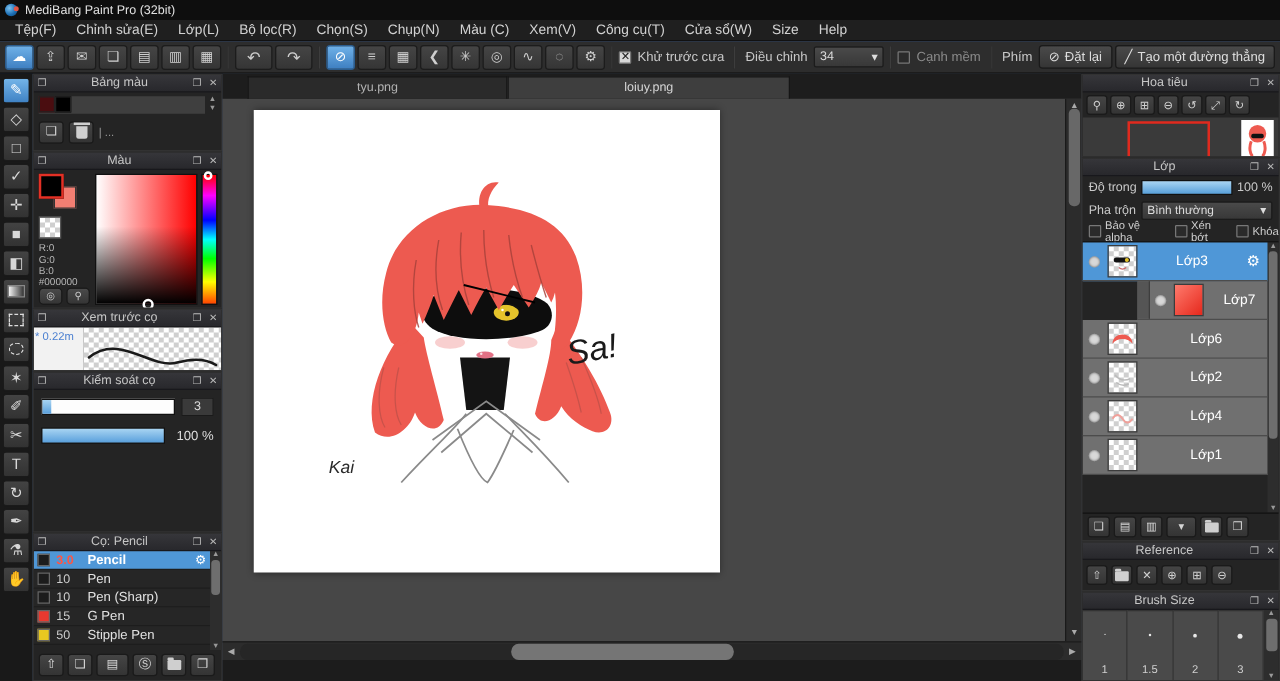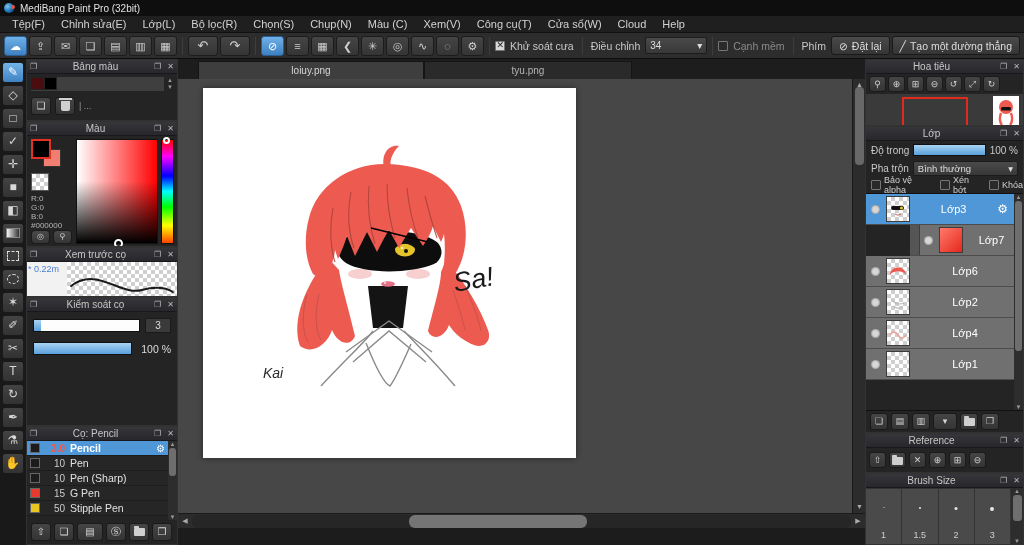--- a/index.html
+++ b/index.html
@@ -83,21 +83,21 @@
   .bc-track .fill { position:absolute; left:0; top:0; bottom:0; background:linear-gradient(#a8d4f2,#5aa0dc); }
   .bc-chip { width:26px; height:15px; background:#3a3a3a; border:1px solid #1a1a1a; color:#ddd; font-size:10px; text-align:center; line-height:14px; }
   .bc-val { width:34px; font-size:10.5px; color:#ddd; text-align:right; }
 
   
   .bl-list { flex:1; display:flex; min-height:0; }
   .bl-rows { flex:1; display:flex; flex-direction:column; }
   .bl-row { height:15px; display:flex; align-items:center; gap:5px; padding:0 3px; border-bottom:1px solid #1d1d1d; background:#262626; cursor:pointer; }
   .bl-row.sel { background:#4f97d7; }
   .bl-sw { width:10px; height:10px; border:1px solid #666; background:#1c1c1c; flex:0 0 auto; }
-  .bl-size { width:20px; font-size:10px; color:#ccc;text-align:right; }
+  .bl-size { width:20px; font-size:10px; color:#ccc; }
   .bl-row.sel .bl-size { color:#ff5544; font-weight:bold; }
   .bl-name { flex:1; font-size:10.5px; color:#e2e2e2; }
   .bl-row.sel .bl-name { color:#fff; font-weight:bold; }
   .bl-gear { color:#fff; font-size:10px; }
   .vscroll { width:9px; background:#2d2d2d; display:flex; flex-direction:column; align-items:center; font-size:6px; color:#999; }
   .vthumb { width:7px; background:#6e6e6e; border-radius:3px; margin:1px 0; }
   .bl-foot { height:24px; display:flex; align-items:center; gap:3px; padding-left:4px; flex:0 0 auto; }
   .folder-ico { display:inline-block; width:11px; height:8px; background:#cfcfcf; border-radius:1px; position:relative; margin-top:4px; }
   .folder-ico::before { content:""; position:absolute; top:-2px; left:0; width:5px; height:2px; background:#cfcfcf; border-radius:1px 1px 0 0; }
 
@@ -170,21 +170,21 @@
     <span class="mi">Tệp(F)</span>
     <span class="mi">Chỉnh sửa(E)</span>
     <span class="mi">Lớp(L)</span>
     <span class="mi">Bộ lọc(R)</span>
     <span class="mi">Chọn(S)</span>
     <span class="mi">Chụp(N)</span>
     <span class="mi">Màu (C)</span>
     <span class="mi">Xem(V)</span>
     <span class="mi">Công cụ(T)</span>
     <span class="mi">Cửa sổ(W)</span>
-    <span class="mi">Cloud</span>
+    <span class="mi">Size</span>
     <span class="mi">Help</span>
   </div>
 
   <div class="toolbar">
     <div class="tbtn active">☁</div>
     <div class="tbtn">⇪</div>
     <div class="tbtn">✉</div>
     <div class="tbtn">❏</div>
     <div class="tbtn">▤</div>
     <div class="tbtn">▥</div>
@@ -197,21 +197,21 @@
     <div class="tbtn">≡</div>
     <div class="tbtn">▦</div>
     <div class="tbtn">❮</div>
     <div class="tbtn">✳</div>
     <div class="tbtn">◎</div>
     <div class="tbtn">∿</div>
     <div class="tbtn">◌</div>
     <div class="tbtn">⚙</div>
     <div class="tsep"></div>
     <span class="cb checked"></span>
-    <span class="tlabel">Khử soát cưa</span>
+    <span class="tlabel">Khử trước cưa</span>
     <div class="tsep"></div>
     <span class="tlabel">Điều chỉnh</span>
     <div class="tselect">
       <span>34</span>
       <span>▾</span>
     </div>
     <div class="tsep"></div>
     <span class="cb"></span>
     <span class="tlabel dim">Cạnh mềm</span>
     <div class="tsep"></div>
@@ -401,22 +401,22 @@
           <div class="sbtn" style="width:26px">▤</div>
           <div class="sbtn">Ⓢ</div>
           <div class="sbtn"><span class="folder-ico"></span></div>
           <div class="sbtn">❐</div>
         </div>
       </div>
     </div>
 
     <div class="canvas-area">
       <div class="tabbar">
+        <div class="tab" style="width:208px">tyu.png</div>
         <div class="tab active" style="width:226px">loiuy.png</div>
-        <div class="tab" style="width:208px">tyu.png</div>
       </div>
       <div class="viewport">
         <div class="paper">
           <svg viewBox="0 0 373 370" width="373" height="370">
 
             <path d="M125,170 C103,196 88,232 97,258 C109,267 124,257 129,242 C134,255 147,260 152,248 C146,222 138,196 136,182 Z" fill="#ed5a50"></path>
             <path d="M243,172 C262,194 278,222 285,242 C289,252 282,261 271,257 C263,254 252,247 246,237 C241,250 229,253 225,243 C231,219 238,196 238,184 Z" fill="#ed5a50"></path>
             <path d="M104,206 C98,228 100,246 105,254 M116,206 C111,228 113,244 118,252 M262,198 C270,216 276,232 278,243 M250,202 C256,219 260,233 262,242" stroke="#c8524a" stroke-width="1" fill="none"></path>
 
             <path d="M165,198 L205,198 L200,240 L170,240 Z" fill="#141414"></path>

